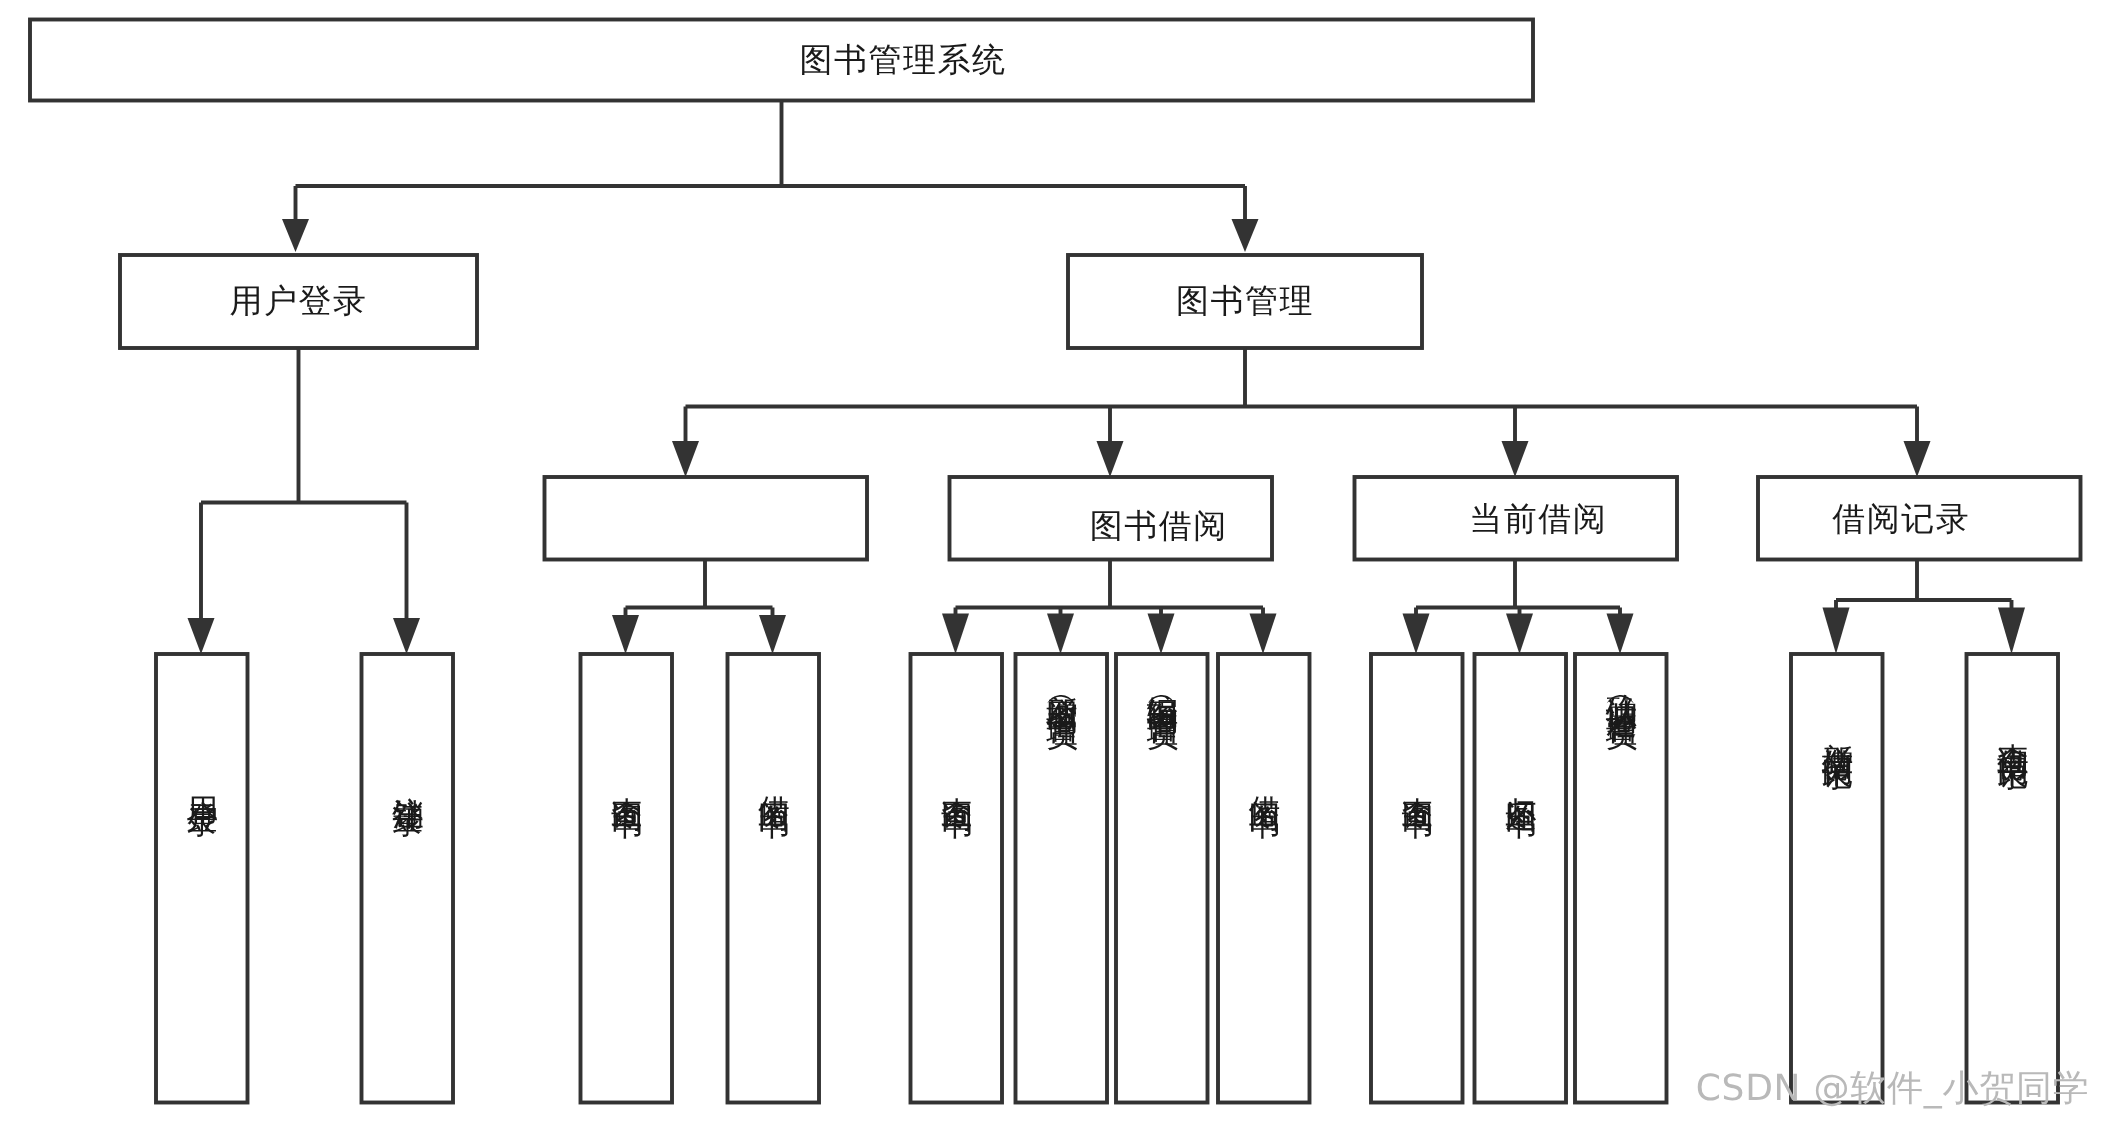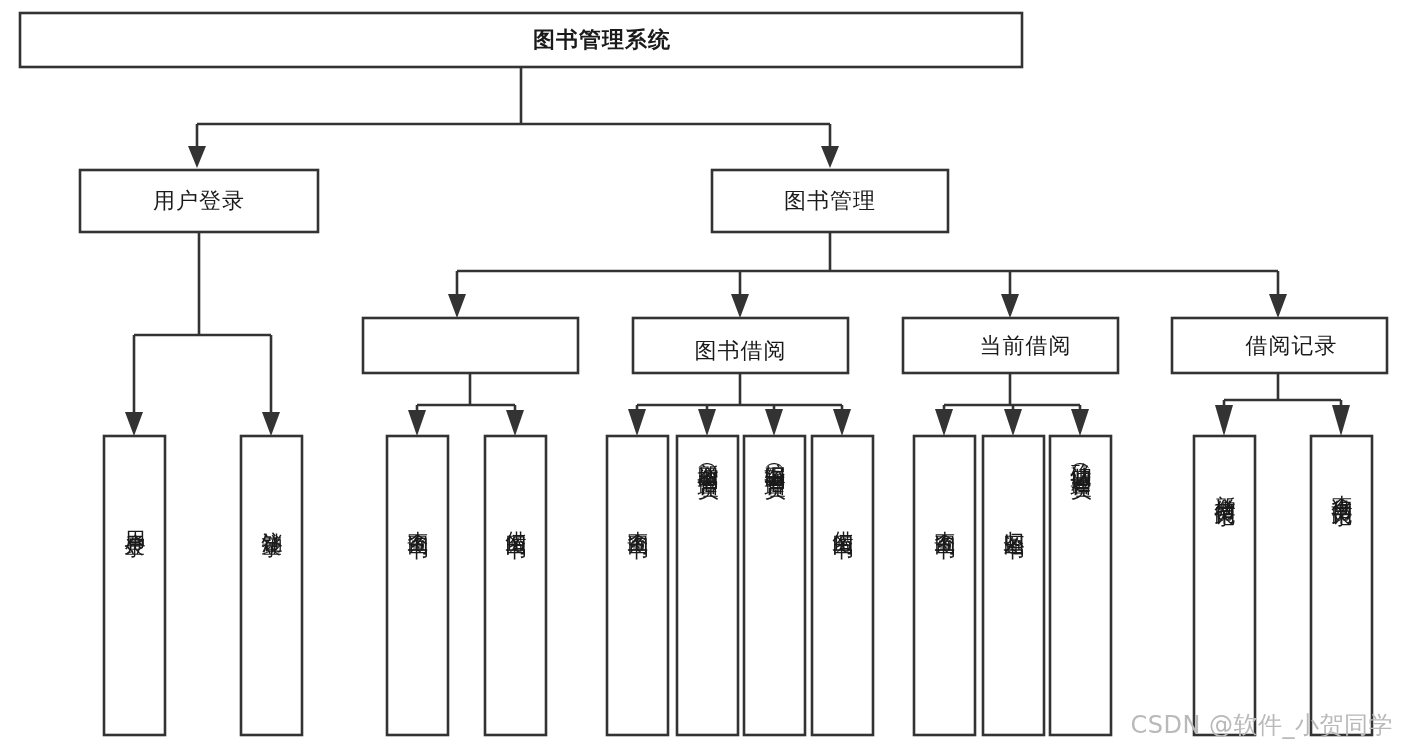--- a/index.html
+++ b/index.html
@@ -176,38 +176,38 @@
 
     <rect class="node-box" x="914" y="436" width="61" height="299"></rect>
     <rect class="node-box" x="983" y="436" width="61" height="299"></rect>
     <rect class="node-box" x="1050" y="436" width="61" height="299"></rect>
 
     <rect class="node-box" x="1194" y="436" width="61" height="299"></rect>
     <rect class="node-box" x="1311" y="436" width="61" height="299"></rect>
 
   </svg>
 
-  <div class="hlabel-wrap" style="left:20px; top:13px; width:1164px; height:54px;font-weight:bold;">
+  <div class="hlabel-wrap" style="left:20px; top:13px; width:1164px; height:54px;">
     <span class="hlabel-text">图书管理系统</span>
   </div>
 
   <div class="hlabel-wrap" style="left:80px; top:170px; width:238px; height:62px;">
     <span class="hlabel-text">用户登录</span>
   </div>
   <div class="hlabel-wrap" style="left:712px; top:170px; width:236px; height:62px;">
     <span class="hlabel-text">图书管理</span>
   </div>
 
-  <div class="hlabel-wrap" style="left:633px; top:318px; width:215px; height:66px;">
+  <div class="hlabel-wrap" style="left:633px; top:318px; width:215px; height:66px;padding-left:32px;">
     <span class="hlabel-text">图书借阅</span>
   </div>
   <div class="hlabel-wrap" style="left:903px; top:318px; width:245px; height:55px;">
     <span class="hlabel-text">当前借阅</span>
   </div>
-  <div class="hlabel-wrap" style="left:1172px; top:318px; width:191px; height:55px;margin-left:24px;">
+  <div class="hlabel-wrap" style="left:1172px; top:318px; width:191px; height:55px;">
     <span class="hlabel-text">借阅记录</span>
   </div>
 
   <div class="vlabel-wrap" style="left:104px; top:436px; width:61px; height:299px; padding-top:78px;">
     <span class="vlabel-text">用户登录</span>
   </div>
   <div class="vlabel-wrap" style="left:241px; top:436px; width:61px; height:299px; padding-top:78px;">
     <span class="vlabel-text">注销登录</span>
   </div>
 

